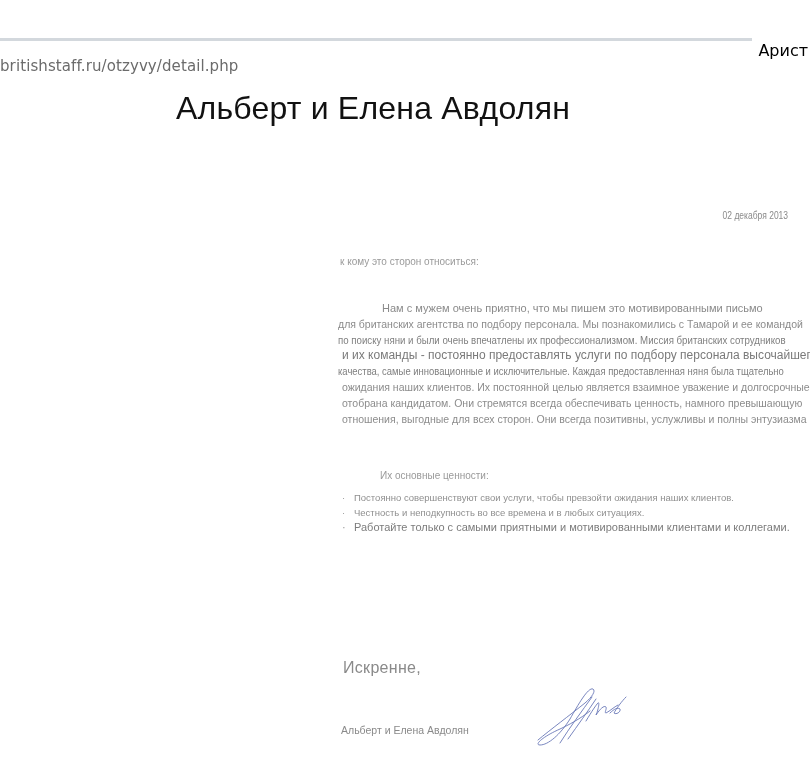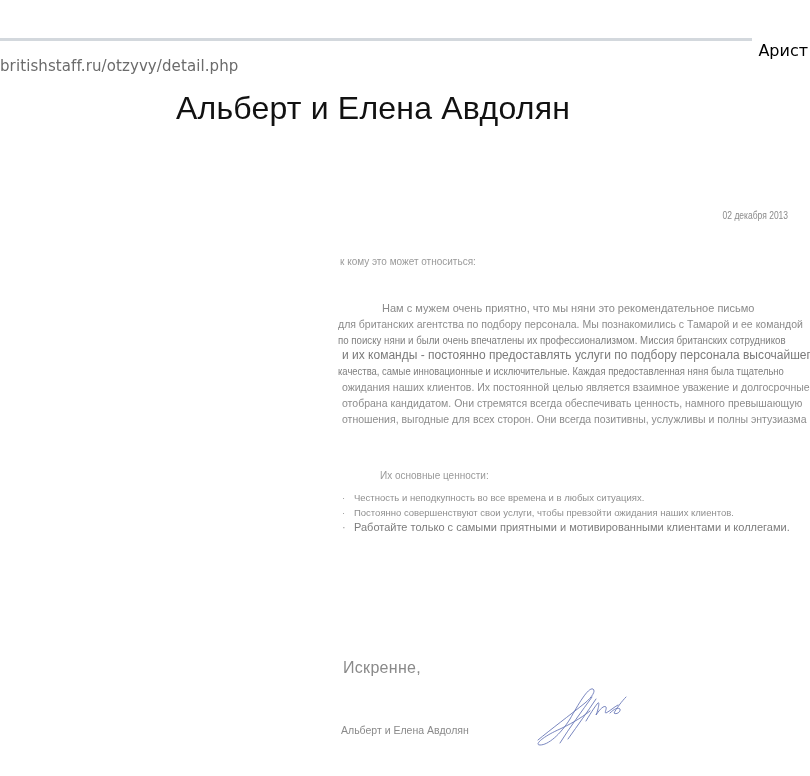--- a/index.html
+++ b/index.html
@@ -145,41 +145,41 @@
 <body>
 
 <div class="url-bar">britishstaff.ru/otzyvy/detail.php</div>
 <div class="top-rule"></div>
 <a class="nav-link">Арист</a>
 
 <h1 class="page-title">Альберт и Елена Авдолян</h1>
 
 <div>
   <div class="letter-date">02 декабря 2013</div>
-  <div class="salutation">к кому это может относиться:</div>
+  <div class="salutation">к кому это сторон относиться:</div>
 
   <div class="body-text">
-    <span class="line l0">Нам с мужем очень приятно, что мы няни это рекомендательное письмо</span>
+    <span class="line l0">Нам с мужем очень приятно, что мы пишем это мотивированными письмо</span>
     <span class="line l1">для британских агентства по подбору персонала. Мы познакомились с Тамарой и ее командой</span>
     <span class="line l2">по поиску няни и были очень впечатлены их профессионализмом. Миссия британских сотрудников</span>
     <span class="line l3">и их команды - постоянно предоставлять услуги по подбору персонала высочайшего</span>
     <span class="line l4">качества, самые инновационные и исключительные. Каждая предоставленная няня была тщательно</span>
     <span class="line l6">ожидания наших клиентов. Их постоянной целью является взаимное уважение и долгосрочные</span>
     <span class="line l5">отобрана кандидатом. Они стремятся всегда обеспечивать ценность, намного превышающую</span>
     <span class="line l7">отношения, выгодные для всех сторон. Они всегда позитивны, услужливы и полны энтузиазма -</span>
   </div>
 
   <div class="values-heading">Их основные ценности:</div>
 
   <ul class="values-list">
     <li>
-      <span class="bullet">·</span><span>Честность и неподкупность во все времена и в любых ситуациях.</span>
+      <span class="bullet">·</span><span>Постоянно совершенствуют свои услуги, чтобы превзойти ожидания наших клиентов.</span>
     </li>
     <li>
-      <span class="bullet">·</span><span>Постоянно совершенствуют свои услуги, чтобы превзойти ожидания наших клиентов.</span>
+      <span class="bullet">·</span><span>Честность и неподкупность во все времена и в любых ситуациях.</span>
     </li>
     <li class="big">
       <span class="bullet">·</span><span>Работайте только с самыми приятными и мотивированными клиентами и коллегами.</span>
     </li>
   </ul>
 
   <div class="closing">Искренне,</div>
   <div class="sign-name">Альберт и Елена Авдолян</div>
 
   <svg class="signature" viewBox="0 0 110 70" xmlns="http://www.w3.org/2000/svg">

